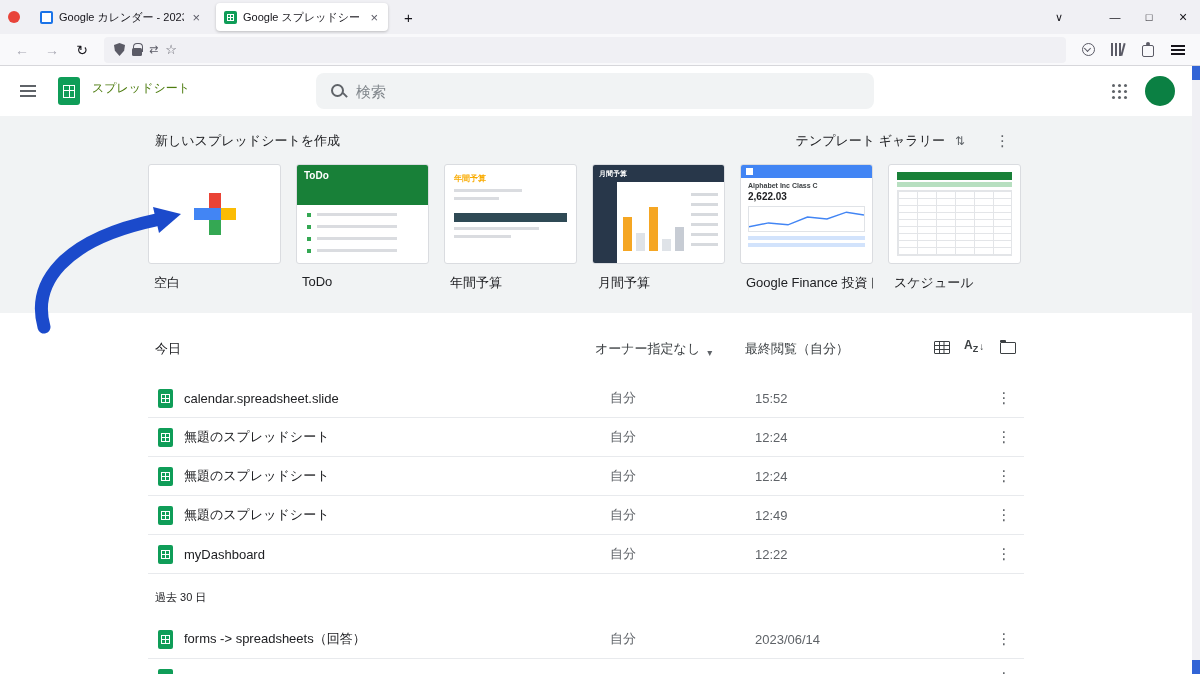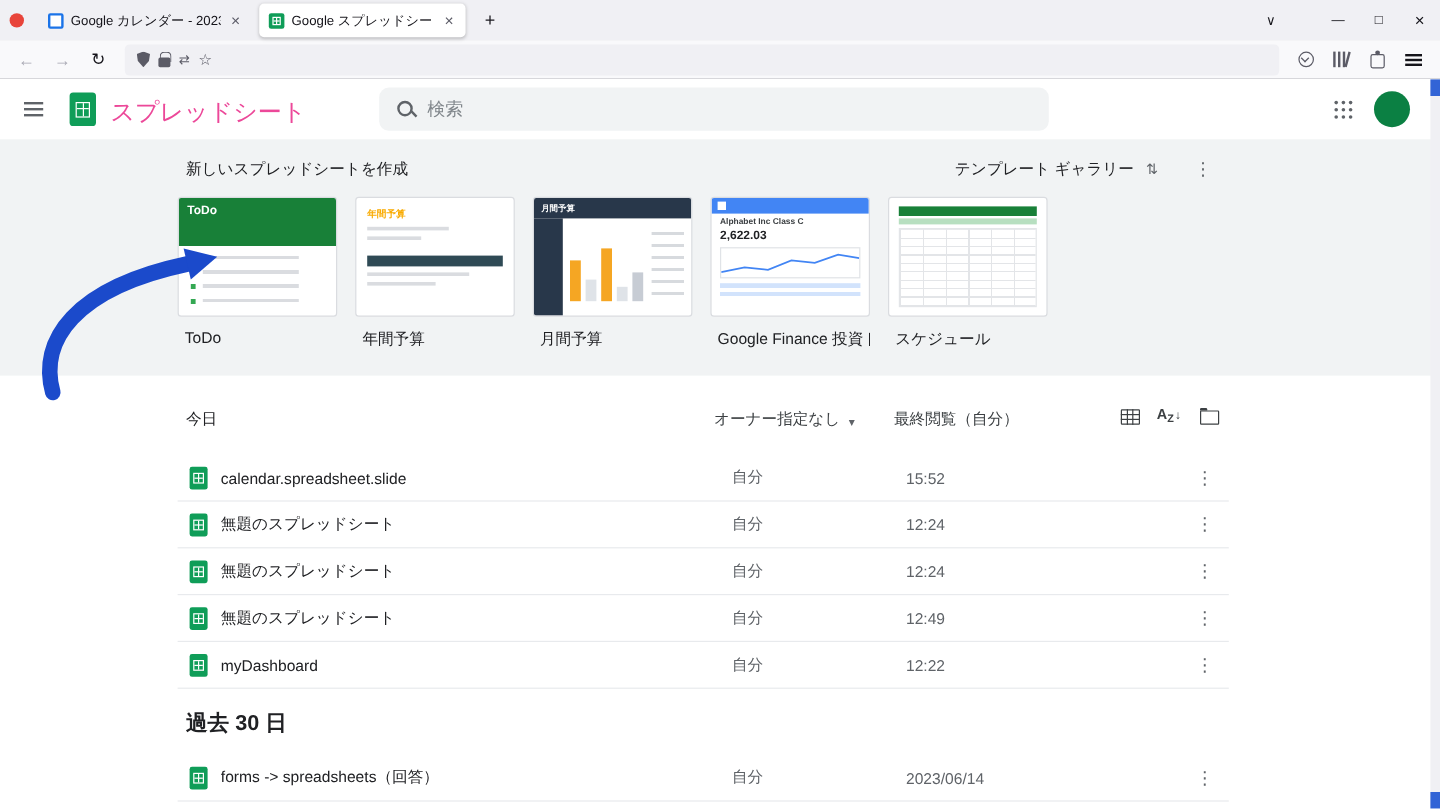--- a/index.html
+++ b/index.html
@@ -45,21 +45,21 @@
 .page{position:absolute;top:66px;left:0;right:0;bottom:0;background:#fff;overflow:hidden}
 
 .gheader{position:relative;height:50px;background:#fff}
 .hamb{position:absolute;left:20px;top:19px;width:16px;height:2px;background:#5f6368;box-shadow:0 5px 0 #5f6368,0 10px 0 #5f6368}
 .slogo{position:absolute;left:58px;top:11px;width:22px;height:28px;background:var(--sheets-green,#0f9d58);border-radius:3px;display:flex;align-items:center;justify-content:center}
 .wgrid{position:relative;border:1.5px solid #fff}
 .wgrid::before{content:"";position:absolute;left:0;right:0;top:45%;height:1px;background:#fff}
 .wgrid::after{content:"";position:absolute;top:0;bottom:0;left:45%;width:1px;background:#fff}
 .wgrid.b1{border-width:1px}
 .slogo .wgrid{width:12px;height:13px}
-.app-title{position:absolute;left:92px;top:14px;font-size:20px;color:#ec4899}
+.app-title{position:absolute;left:92px;top:14px;font-size:12px;color:#4d7c0f}
 .searchbar{position:absolute;left:316px;top:7px;width:558px;height:36px;background:#f1f3f4;border-radius:8px;display:flex;align-items:center;padding:0 14px;gap:10px}
 .mag{width:16px;height:16px;position:relative;flex:none}
 .mag::before{content:"";position:absolute;left:1px;top:1px;width:9px;height:9px;border:2px solid #5f6368;border-radius:50%}
 .mag::after{content:"";position:absolute;left:11.5px;top:10.5px;width:6px;height:2px;background:#5f6368;transform:rotate(45deg)}
 .searchbar input{border:none;background:transparent;outline:none;font-size:15px;color:#202124;flex:1;font-family:inherit}
 .searchbar input::placeholder{color:#80868b}
 .apps{position:absolute;left:1112px;top:18px;width:3px;height:3px;background:#5f6368;border-radius:50%;box-shadow:6px 0 0 #5f6368,12px 0 0 #5f6368,0 6px 0 #5f6368,6px 6px 0 #5f6368,12px 6px 0 #5f6368,0 12px 0 #5f6368,6px 12px 0 #5f6368,12px 12px 0 #5f6368}
 .avatar{position:absolute;left:1145px;top:10px;width:30px;height:30px;border-radius:50%;background:#0b8043}
 
 
@@ -133,21 +133,21 @@
 .lh-az .ar{font-size:10px;margin-left:1px;margin-top:3px}
 .lh-folder{position:absolute;left:852px;top:29px;width:16px;height:12px;border:1.5px solid #3c4043;border-radius:1px}
 .lh-folder::before{content:"";position:absolute;top:-3.5px;left:-1.5px;width:6px;height:2px;background:#3c4043;border-radius:1px 1px 0 0}
 .file-row{display:grid;grid-template-columns:36px 426px 145px 1fr 40px;align-items:center;height:39px;border-bottom:1px solid #e8eaed}
 .ficon{width:15px;height:19px;background:var(--sheets-green,#0f9d58);border-radius:2px;margin-left:10px;display:flex;align-items:center;justify-content:center}
 .ficon .wgrid{width:9px;height:9px}
 .fav-sheets .wgrid{width:7px;height:7px}
 .row-name{font-weight:500;white-space:nowrap;overflow:hidden}
 .row-owner,.row-time{color:#5f6368}
 .row-menu{text-align:center;font-size:15px;color:#5f6368}
-.sec2{margin:16px 0 15px 7px;font-weight:700;font-size:18px}
+.sec2{margin:16px 0 15px 7px;font-weight:400;font-size:11px}
 
 
 .arrow{position:absolute;left:18px;top:122px;width:200px;height:150px;z-index:9;pointer-events:none}
 .arrow .main{fill:none;stroke:var(--arrow-blue,#1b4acb);stroke-width:13;stroke-linecap:round}
 .arrow .head{fill:var(--arrow-blue,#1b4acb)}
 
 
 .sb{position:absolute;right:0;top:0;bottom:0;width:8px;background:#f0f0f4;z-index:20}
 .sb .up,.sb .dn{position:absolute;left:0;width:8px;height:14px;background:var(--scrollbar-blue,#3264d6)}
 .sb .up{top:0}.sb .dn{bottom:0}
@@ -227,20 +227,32 @@
       <span class="tpl-title">新しいスプレッドシートを作成</span>
       <span class="gal">
         <span>テンプレート ギャラリー</span>
         <span class="gal-icon">⇅</span>
       </span>
       <span class="tpl-dots">⋮</span>
     </div>
 
     <div class="cards">
 
+      <div class="card">
+        <div class="thumb t-blank">
+          <div class="plus">
+            <span class="pa-l"></span>
+              <span class="pa-r"></span>
+              <span class="pa-t"></span>
+              <span class="pa-b"></span>
+              <span class="pa-c"></span>
+          </div>
+        </div>
+        <div class="clabel">空白</div>
+      </div>
 
       <div class="card">
         <div class="thumb">
           <div class="todo-head">ToDo</div>
           <div class="todo-body"></div>
         </div>
         <div class="clabel">ToDo</div>
       </div>
 
       <div class="card">

